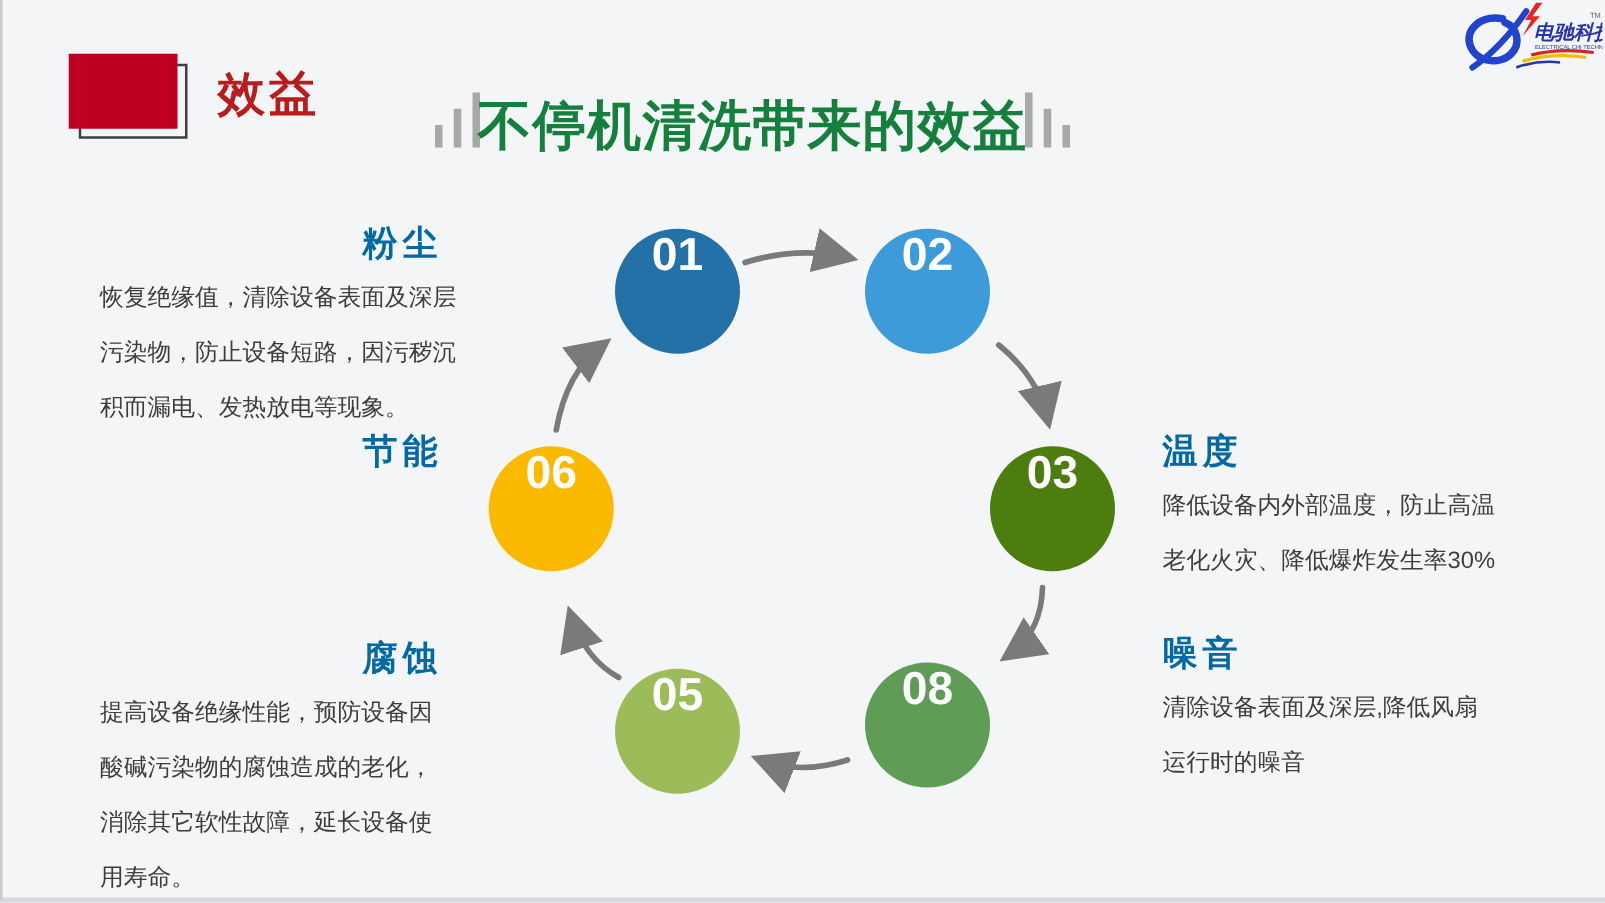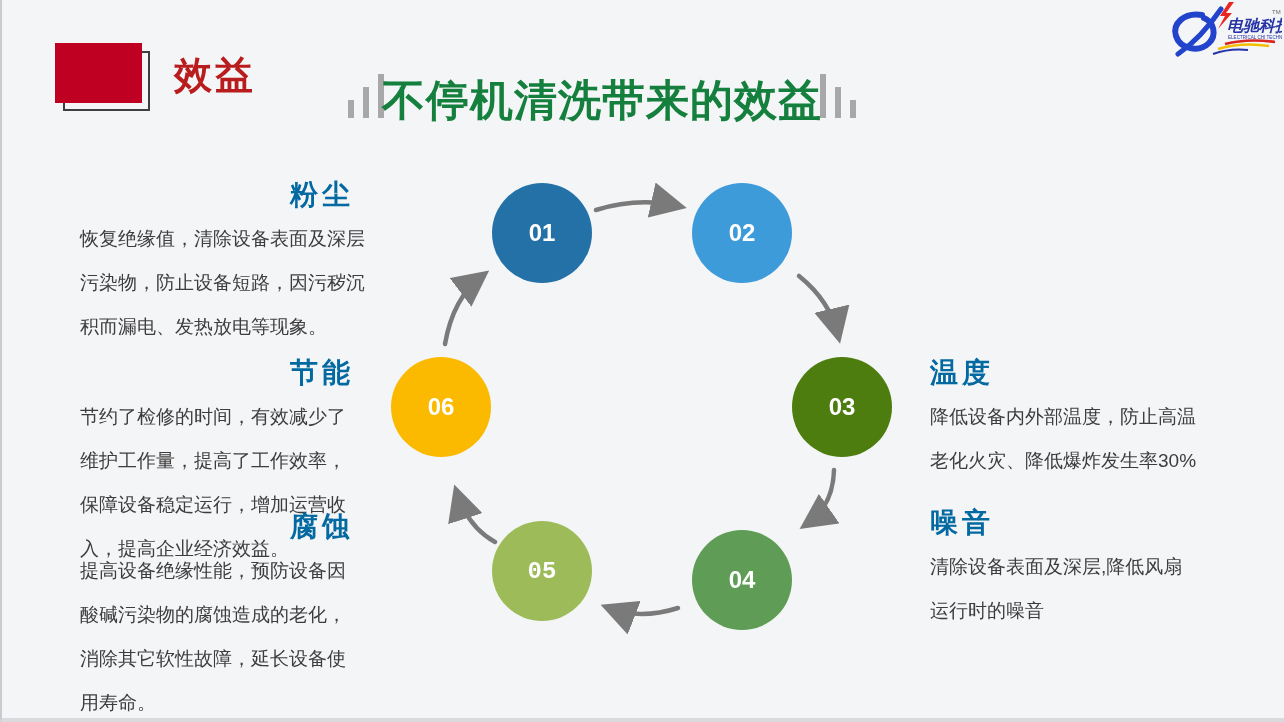--- a/index.html
+++ b/index.html
@@ -27,39 +27,39 @@
   .bars span { display:block; width:6px; background:#a8a8a8; }
   .bars-left { left:346px; }
   .bars-right { left:818px; }
   .h18{height:18px}.h31{height:31px}.h44{height:44px}
 
   
   .logo { position:absolute; left:1166px; top:2px; width:114px; height:58px; }
 
   
   .circle { position:absolute; width:100px; height:100px; border-radius:50%;
-    display:flex; align-items:center; justify-content:center;
-    color:#fff; font-size:24px; font-weight:bold; }
+    display:flex; justify-content:center;
+    color:#fff; font-size:37px; font-weight:bold; }
   .c01{left:490px; top:183px;}
   .c02{left:690px; top:183px;}
   .c03{left:790px; top:357px;}
   .c04{left:690px; top:530px;}
-  .c05{left:490px; top:521px;font-family:Liberation Mono, monospace;}
+  .c05{left:490px; top:535px;}
   .c06{left:389px; top:357px;}
   .arrows { position:absolute; left:380px; top:160px; width:540px; height:520px; }
 
   
   .benefit { position:absolute; }
   .benefit h3 { font-size:28px; font-weight:bold; color:#0369a1;
     letter-spacing:4px; margin-bottom:7px; line-height:30px; }
   .benefit p { font-size:19px; line-height:44px; color:#3d3d3d; white-space:pre-line; }
   .col-left  { left:78px;  width:292px; }
   .col-left h3 { text-align:right; padding-right:18px; }
   .col-right { left:928px; width:310px; }
-  .b-top{top:180px}.b-mid{top:358px}.b-bot-l{top:512px}.b-bot-r{top:508px}
+  .b-top{top:180px}.b-mid{top:346px}.b-bot-l{top:512px}.b-bot-r{top:508px}
 </style>
 </head>
 <body>
 
 <div class="slide">
 
   <div class="sq-outline"></div>
   <div class="sq-red"></div>
   <div class="section-label">效益</div>
 
@@ -106,41 +106,37 @@
   <div class="circle c01" style="background-color: rgb(36, 113, 168);">
     <span>01</span>
   </div>
   <div class="circle c02" style="background-color: rgb(62, 155, 218);">
     <span>02</span>
   </div>
   <div class="circle c03" style="background-color: #4d7c0f;">
     <span>03</span>
   </div>
   <div class="circle c04" style="background-color: rgb(95, 156, 85);">
-    <span>04</span>
+    <span>08</span>
   </div>
   <div class="circle c05" style="background-color: rgb(157, 188, 89);">
     <span>05</span>
   </div>
   <div class="circle c06" style="background-color: rgb(251, 185, 0);">
     <span>06</span>
   </div>
 
   <div class="benefit col-left b-top">
     <h3>粉尘</h3>
     <p>恢复绝缘值，清除设备表面及深层
 污染物，防止设备短路，因污秽沉
 积而漏电、发热放电等现象。</p>
   </div>
   <div class="benefit col-left b-mid">
     <h3>节能</h3>
-    <p>节约了检修的时间，有效减少了
-维护工作量，提高了工作效率，
-保障设备稳定运行，增加运营收
-入，提高企业经济效益。</p>
   </div>
   <div class="benefit col-left b-bot-l">
     <h3>腐蚀</h3>
     <p>提高设备绝缘性能，预防设备因
 酸碱污染物的腐蚀造成的老化，
 消除其它软性故障，延长设备使
 用寿命。</p>
   </div>
 
   <div class="benefit col-right b-mid">

